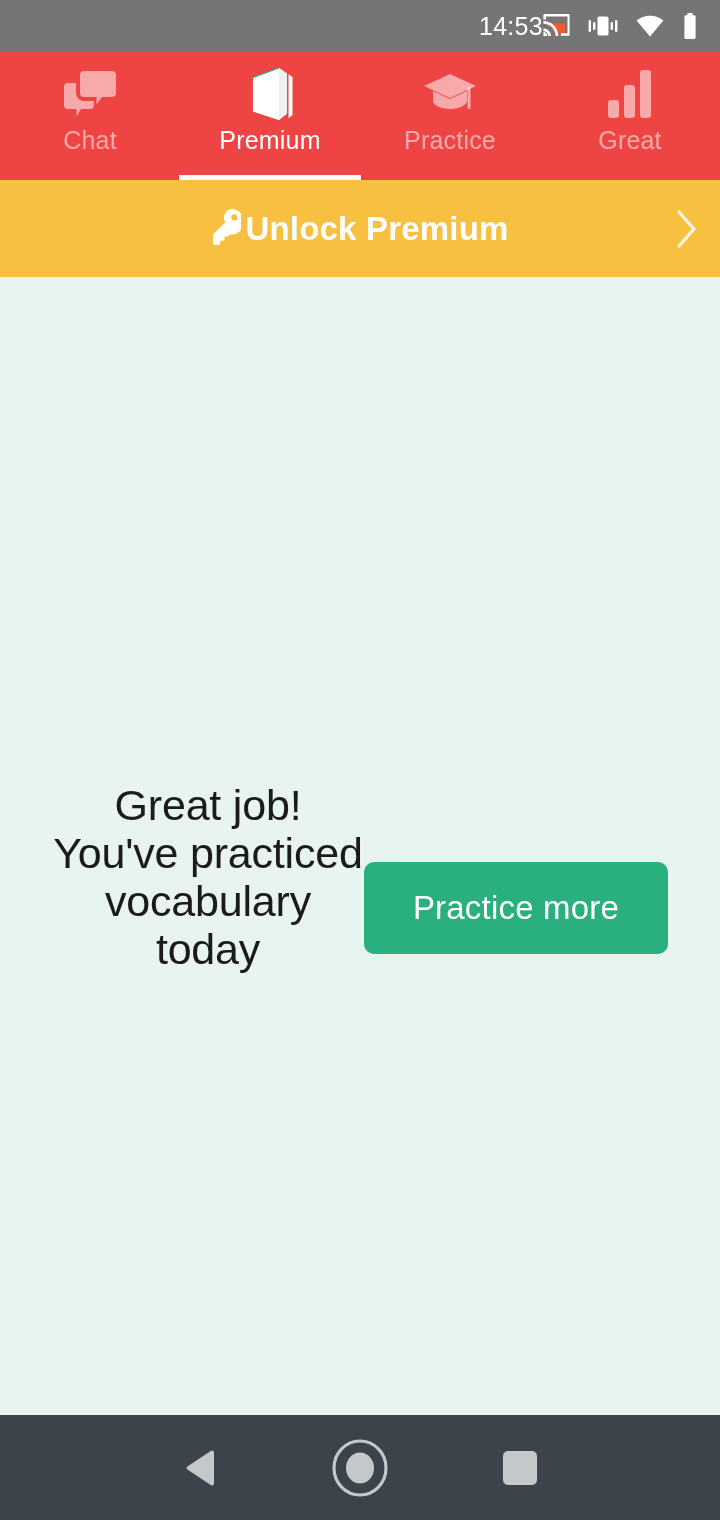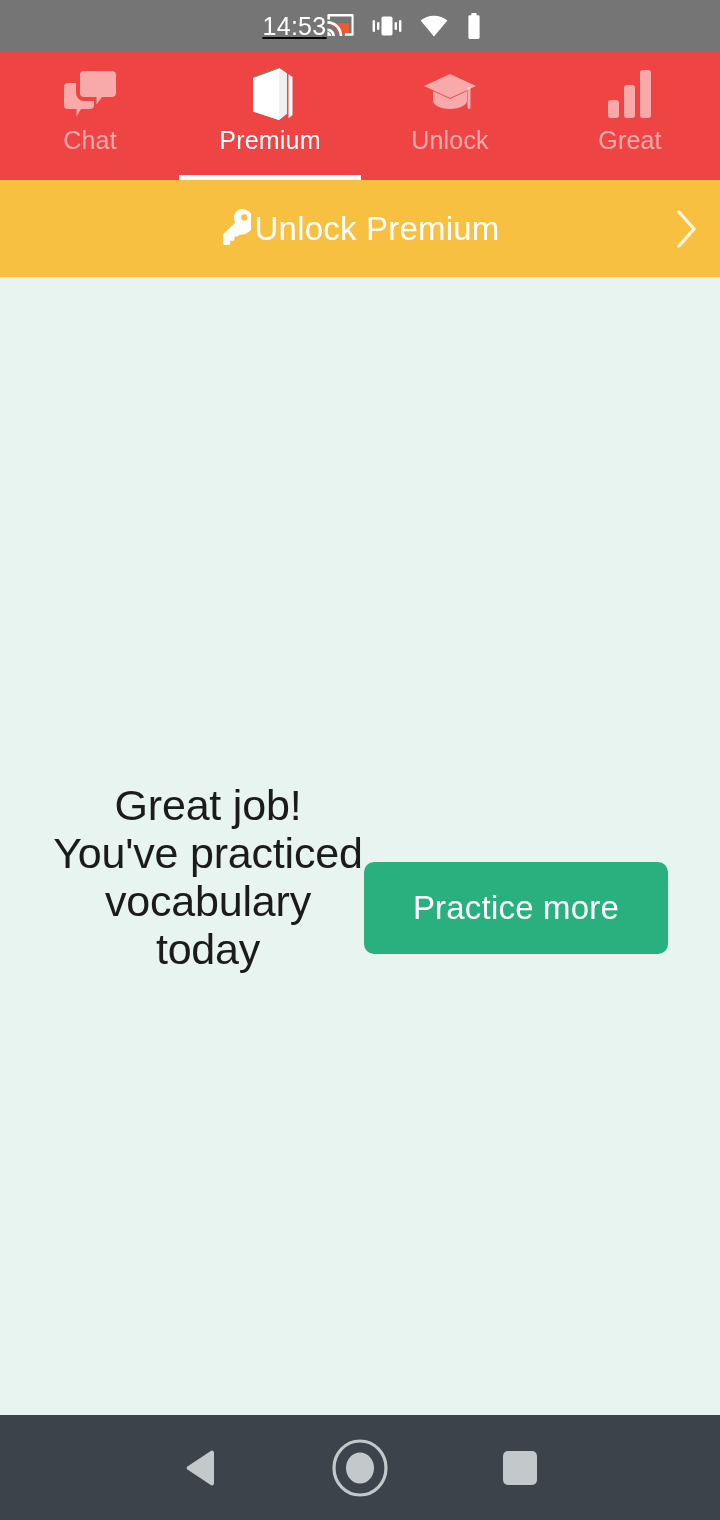--- a/index.html
+++ b/index.html
@@ -7,23 +7,22 @@
     width:720px; height:1520px;
     font-family:"Liberation Sans", sans-serif;
     background:#e8f4ef;
     overflow:hidden;
   }
   #app { position:relative; width:720px; height:1520px; display:flex; flex-direction:column; }
 
   
   .statusbar {
     height:52px; background:#757575; flex:0 0 52px;
-    display:flex; align-items:center; justify-content:center;
+    display:flex; align-items:center; justify-content:flex-end;
     padding:0 22px 0 46px;
-    text-decoration:underline;
   }
   .status-time { color:#ffffff; font-size:25px; letter-spacing:.3px; font-weight:500; }
   .status-icons { display:flex; align-items:center; gap:18px; }
   .status-icons svg { display:block; }
 
   
   .tabbar {
     flex:0 0 128px; height:128px; background:#ef4444;
     display:flex; position:relative;
   }
@@ -43,21 +42,21 @@
     position:absolute; left:50%; transform:translateX(-50%);
     bottom:0; width:182px; height:5px; background:#ffffff;
   }
 
   
   .banner {
     flex:0 0 97px; height:97px; background:#f8c040;
     display:flex; align-items:center; justify-content:center;
     position:relative; cursor:pointer;
   }
-  .banner-inner { display:flex; align-items:center; gap:4px; }
+  .banner-inner { display:flex; align-items:center; gap:4px;font-weight:bold; }
   .banner-label { color:#ffffff; font-size:33px; letter-spacing:.2px; }
   .banner-chevron {
     position:absolute; right:22px; top:50%; transform:translateY(-50%);
     display:flex; align-items:center;
   }
 
   
   .content {
     flex:1 1 auto; background:#e8f4ef;
     display:flex; flex-direction:row; align-items:center;
@@ -156,21 +155,21 @@
     </div>
 
     <div class="tab">
       <span class="tab-icon">
         <svg width="54" height="44" viewBox="0 0 54 44">
           <path d="M27 2 53 14 27 26 1 14z" fill="rgba(255,255,255,.55)"></path>
           <path d="M10 19v10c0 4 7.6 8 17 8s17-4 17-8V19l-17 8z" fill="rgba(255,255,255,.55)"></path>
           <rect x="44.5" y="15" width="3" height="22" rx="1.5" fill="rgba(255,255,255,.55)"></rect>
         </svg>
       </span>
-      <span class="tab-label">Unlock</span>
+      <span class="tab-label">Practice</span>
     </div>
 
     <div class="tab">
       <span class="tab-icon">
         <svg width="44" height="48" viewBox="0 0 44 48">
           <rect x="0" y="30" width="11" height="18" rx="3" fill="rgba(255,255,255,.55)"></rect>
           <rect x="16" y="15" width="11" height="33" rx="3" fill="rgba(255,255,255,.55)"></rect>
           <rect x="32" y="0" width="11" height="48" rx="3" fill="rgba(255,255,255,.55)"></rect>
         </svg>
       </span>

